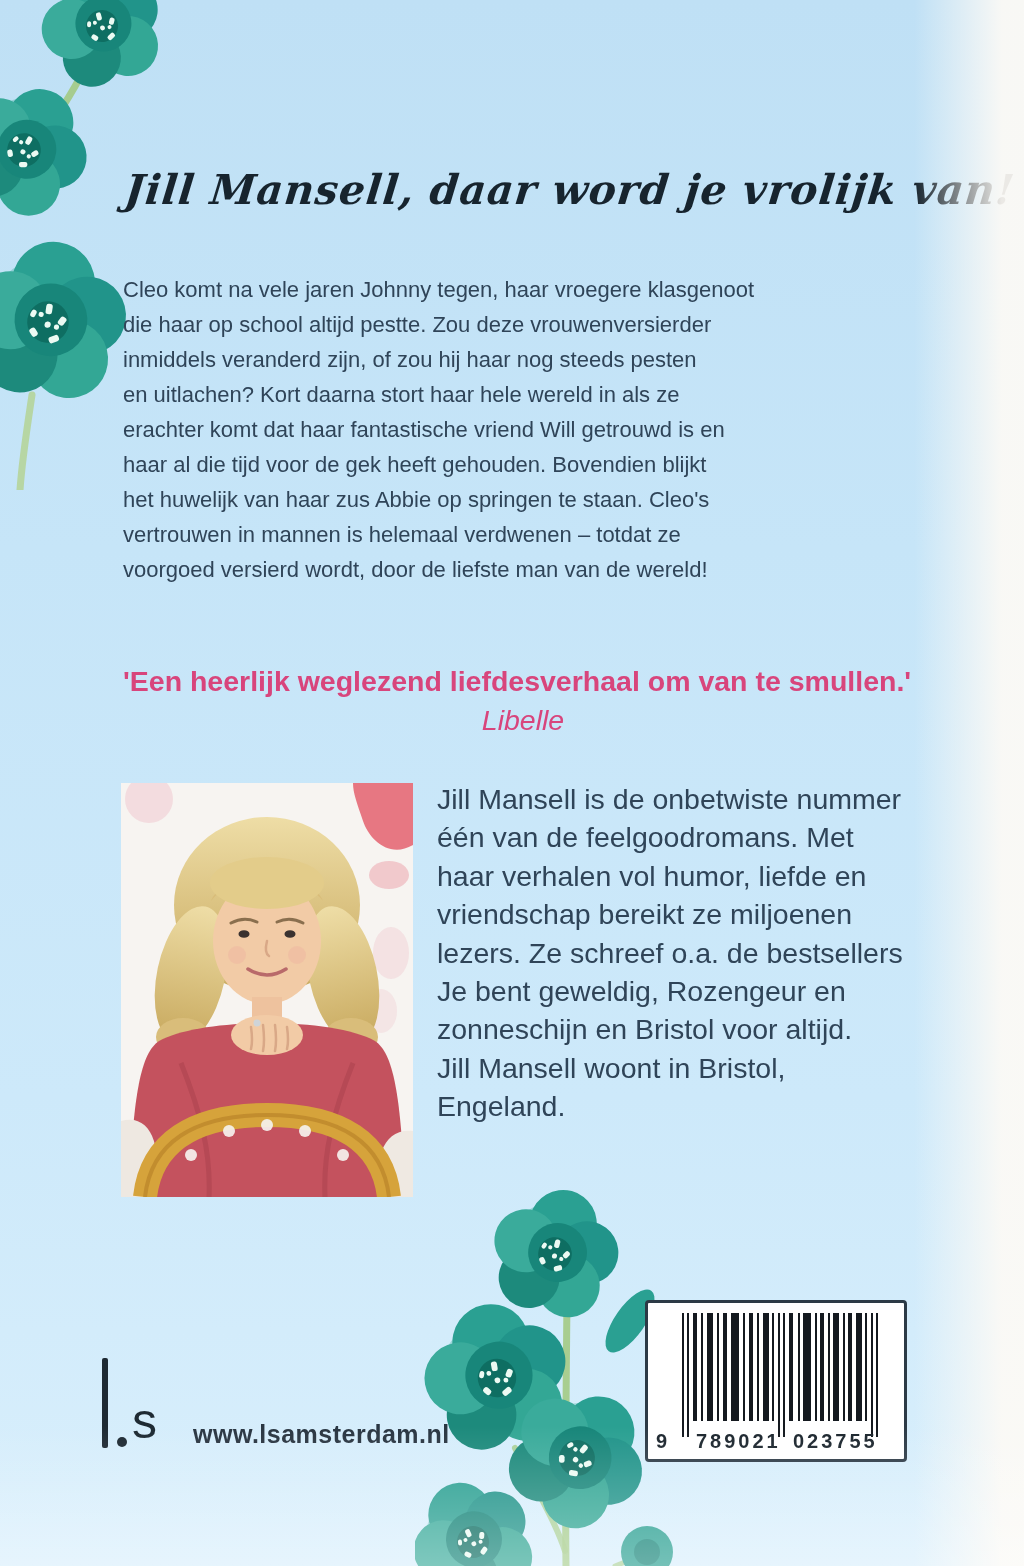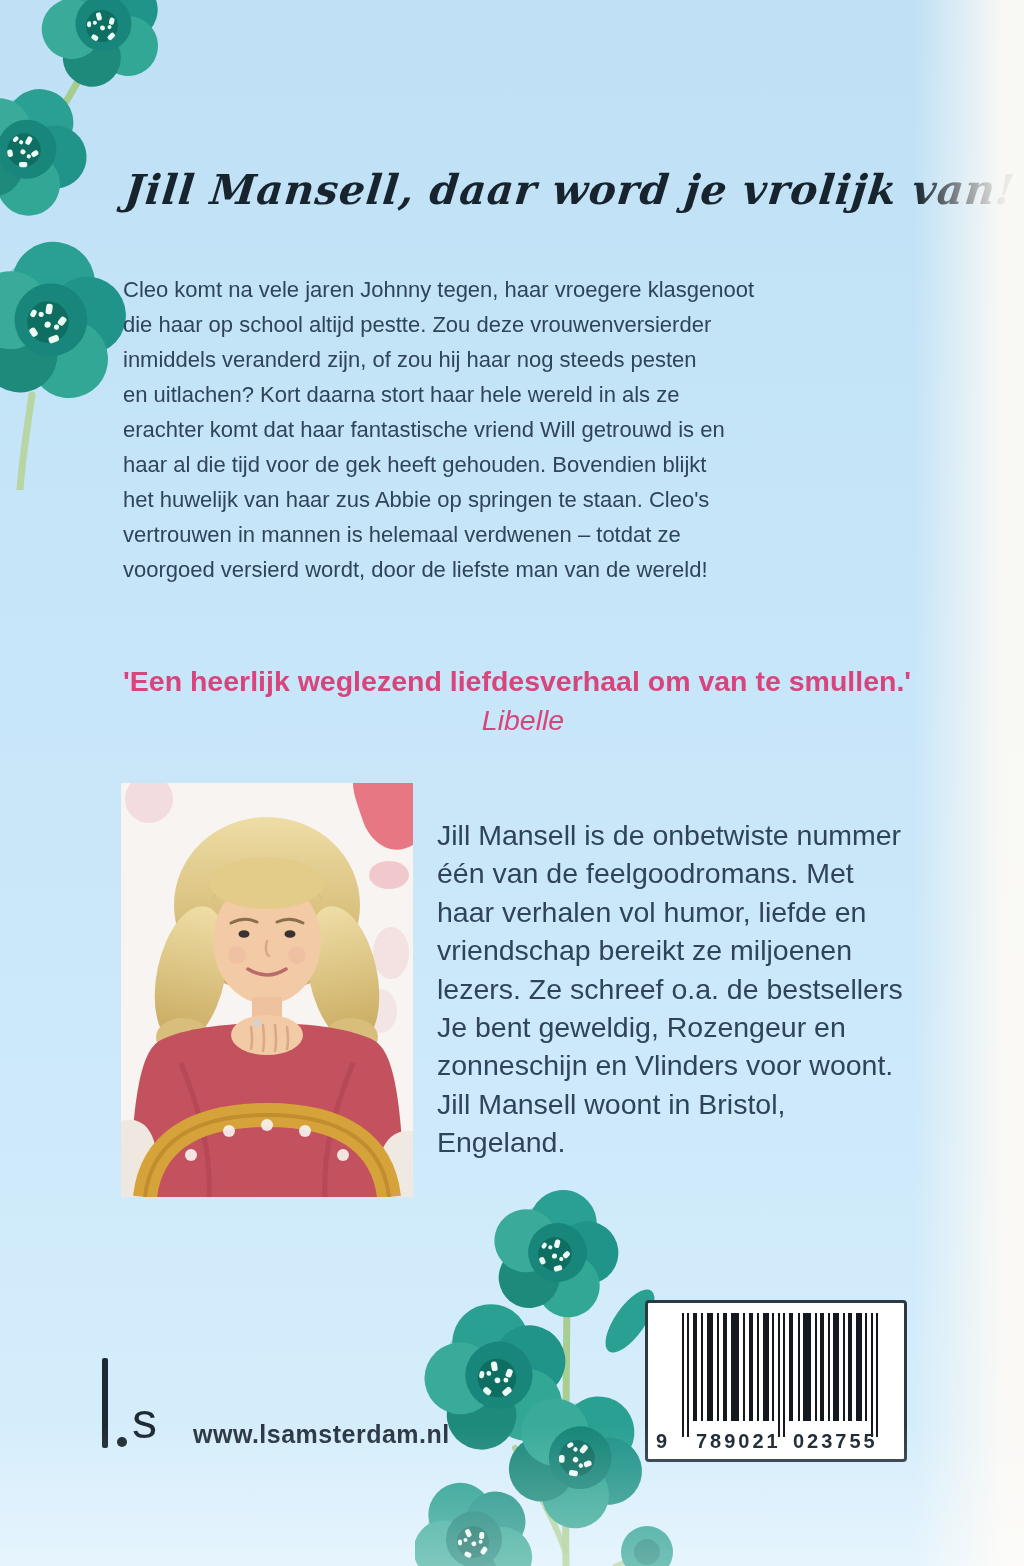--- a/index.html
+++ b/index.html
@@ -22,21 +22,21 @@
   .blurb{
     position:absolute;left:123px;top:272px;width:790px;
     font-size:22px;line-height:35px;color:#2f4458;white-space:pre-line;
   }
   .quote{position:absolute;left:123px;top:662px;width:800px;color:#d8457c;}
   .quote-text{font-size:28.5px;line-height:38.6px;font-weight:700;}
   .quote-source{font-size:28.5px;line-height:38.6px;font-style:italic;font-weight:400;text-align:center;}
 
   .author-photo{position:absolute;left:121px;top:783px;width:292px;height:414px;}
   .bio{
-    position:absolute;left:437px;top:816px;width:490px;
+    position:absolute;left:437px;top:780px;width:490px;
     font-size:28.5px;line-height:38.4px;color:#2f4458;white-space:pre-line;
   }
   .bio .book-title{}
 
   .flowers-topleft{position:absolute;left:0;top:0;}
   .flowers-bottom{position:absolute;left:415px;top:1186px;}
 
   .logo{position:absolute;left:102px;top:1358px;width:100px;height:92px;}
   .logo-bar{position:absolute;left:0;top:0;width:6px;height:90px;background:#1e2a33;border-radius:2px;}
   .logo-dot{position:absolute;left:15px;top:79px;width:10px;height:10px;border-radius:50%;background:#1e2a33;}
@@ -186,21 +186,21 @@
       <circle cx="222" cy="372" r="6"></circle>
     </g>
   </svg>
 
   <div class="bio"><span>Jill Mansell is de onbetwiste nummer
 één van de feelgoodromans. Met
 haar verhalen vol humor, liefde en
 vriendschap bereikt ze miljoenen
 lezers. Ze schreef o.a. de bestsellers
 </span><span class="book-title">Je bent geweldig, Rozengeur en
-zonneschijn</span><span> en </span><span class="book-title">Vlinders voor woont.</span><span>
+zonneschijn</span><span> en </span><span class="book-title">Bristol voor altijd.</span><span>
 Jill Mansell woont in Bristol,
 Engeland.</span></div>
 
   <div class="logo">
     <div class="logo-bar"></div>
     <div class="logo-dot"></div>
     <div class="logo-s">s</div>
   </div>
   <div class="website">www.lsamsterdam.nl</div>
 

